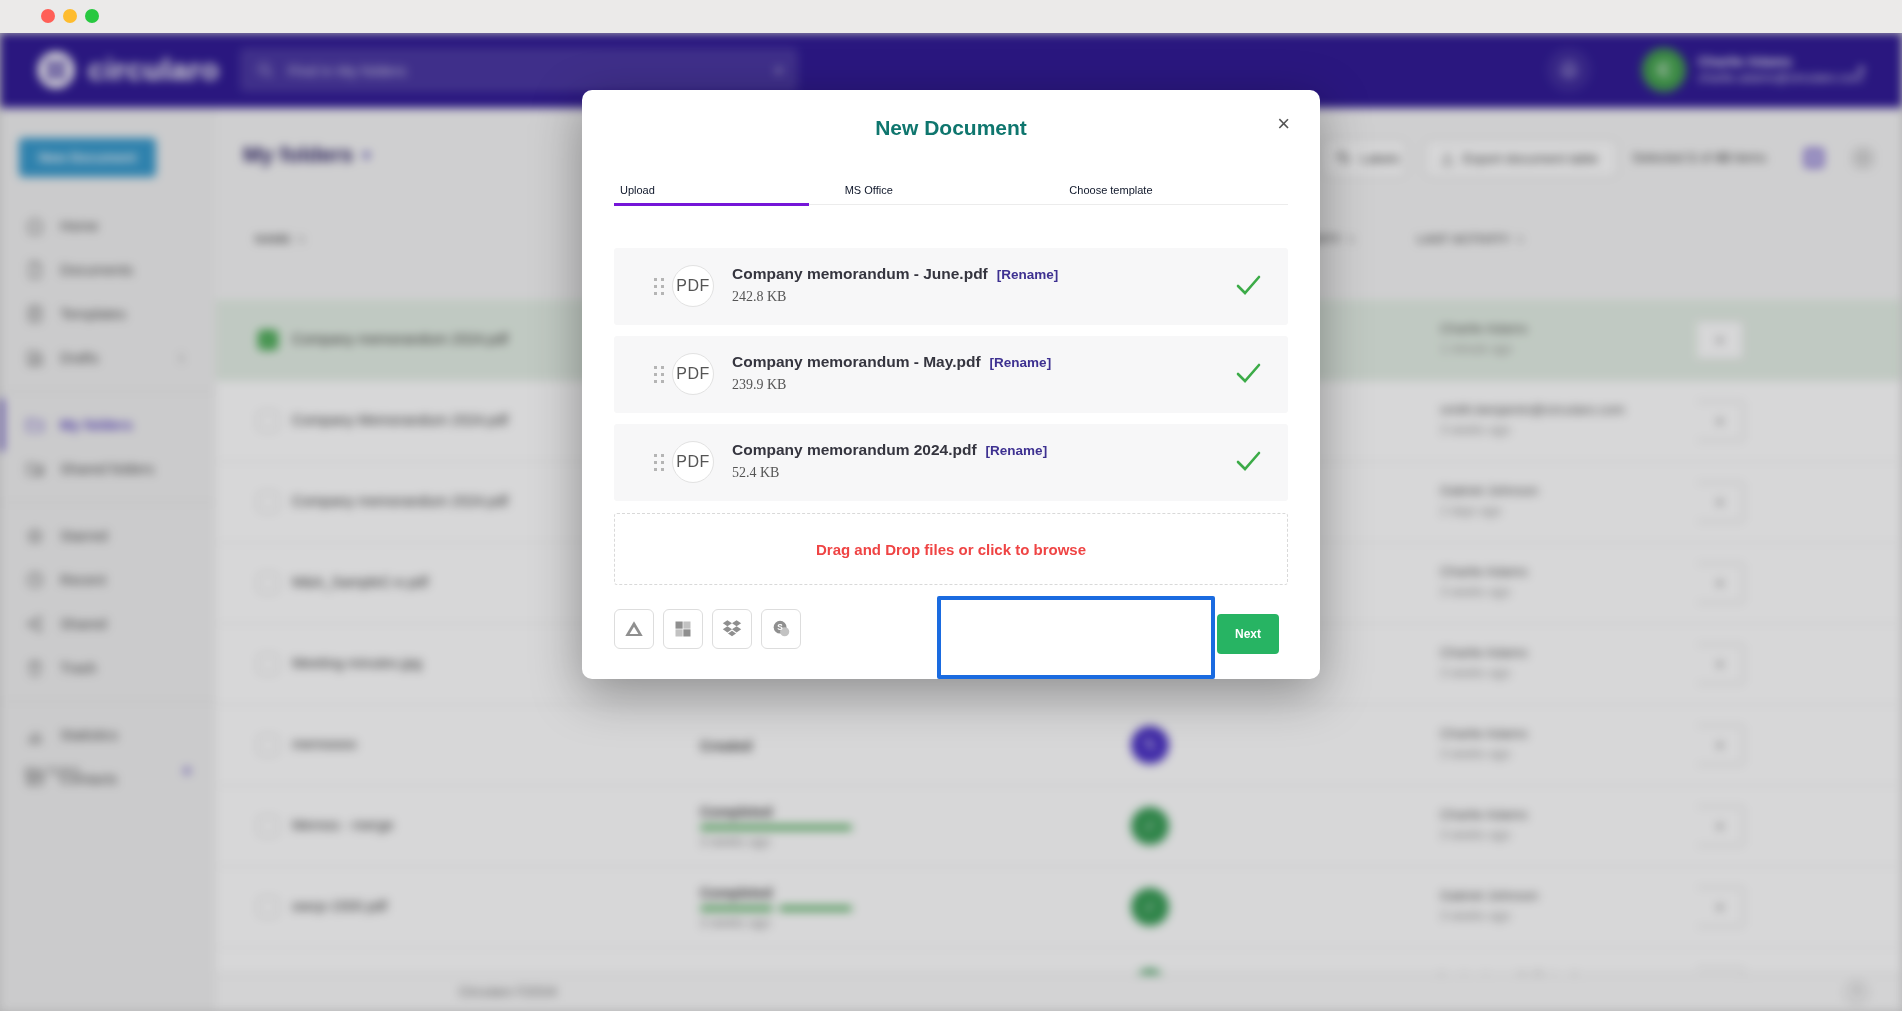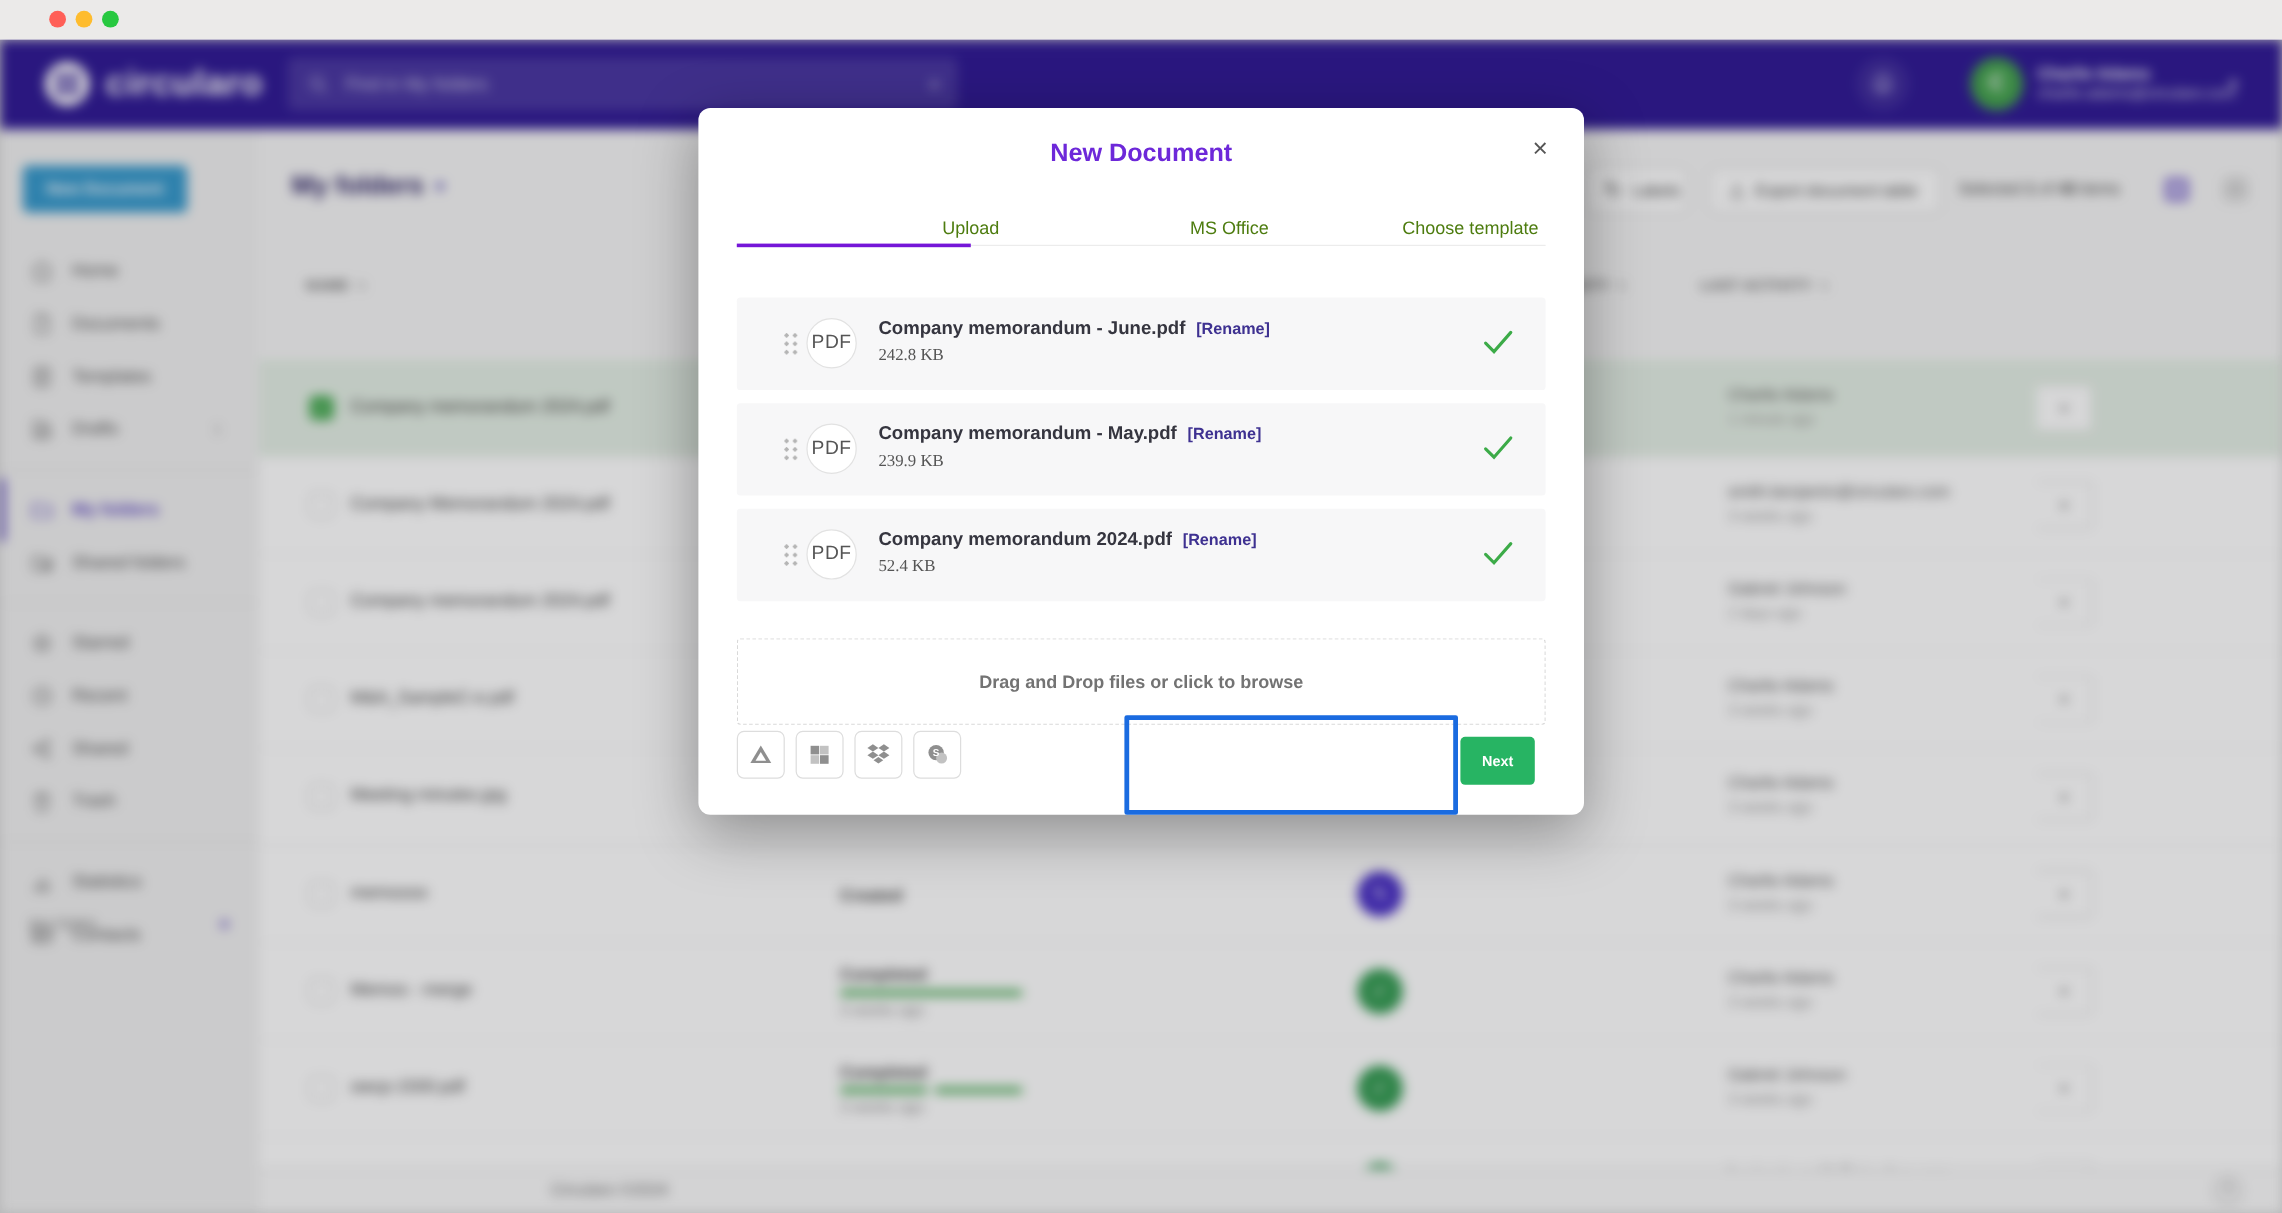--- a/index.html
+++ b/index.html
@@ -98,38 +98,38 @@
   .abtn.caret{width:47px;border-left:none;border-radius:0 4px 4px 0;font-size:11px;color:#555;}
 
   .footer{position:absolute;left:0;right:0;bottom:0;height:36px;background:#fafafa;border-top:1px solid #dcdcdc;}
   .copyright{position:absolute;left:243px;top:9px;font-size:13.5px;color:#6a6a6a;}
   .help{position:absolute;right:34px;top:6px;width:23px;height:23px;border:1.5px solid #9a9a9a;border-radius:50%;
         box-sizing:border-box;color:#8a8a8a;font-size:13px;font-weight:700;display:flex;align-items:center;justify-content:center;}
 
   
   .modal{position:absolute;left:582px;top:90px;width:738px;height:589px;background:#fff;border-radius:10px;
          box-shadow:0 14px 50px rgba(0,0,0,.35);z-index:3;}
-  .m-title{position:absolute;top:26px;left:0;right:0;text-align:center;font-size:21px;font-weight:800;color:#6d28d9;}
+  .m-title{position:absolute;top:26px;left:0;right:0;text-align:center;font-size:21px;font-weight:800;color:#0f766e;}
   .m-close{position:absolute;right:24px;top:20px;font-size:22px;color:#555;background:none;border:none;font-family:inherit;}
   .m-tabs{position:absolute;top:80px;left:32px;right:32px;height:34px;display:flex;border-bottom:1px solid #ececec;}
-  .m-tab{flex:1;text-align:right;font-size:15px;color:#4d7c0f;padding-top:7px;position:relative;background:none;border:none;font-family:inherit;}
+  .m-tab{flex:1;text-align:left;font-size:11px;color:#0f172a;padding-top:7px;position:relative;background:none;border:none;font-family:inherit;}
   .m-tab.active::after{content:"";position:absolute;left:0;right:30px;bottom:-2px;height:3px;background:#7516d8;}
   .m-files{position:absolute;top:158px;left:32px;right:32px;}
   .m-file{position:relative;height:77px;background:#f7f7f8;border-radius:3px;margin-bottom:11px;}
   .m-handle{position:absolute;left:38px;top:28px;width:13px;height:21px;
      background-image:radial-gradient(circle,#b5b5b5 1.6px,transparent 1.8px);background-size:7px 7px;}
   .m-pdf{position:absolute;left:58px;top:17px;width:42px;height:42px;border-radius:50%;background:#fff;
          border:1px solid #e2e2e2;box-sizing:border-box;display:flex;align-items:center;justify-content:center;
          font-size:16px;color:#555;letter-spacing:.5px;}
   .m-fname{position:absolute;left:118px;top:17px;font-size:15.5px;font-weight:700;color:#35353f;}
   .m-rename{font-size:13.5px;font-weight:700;color:#3e3191;margin-left:9px;}
   .m-fsize{position:absolute;left:118px;top:41px;font-size:14px;color:#555;font-family:Liberation Serif, serif;}
   .m-check{position:absolute;right:26px;top:26px;}
-  .m-drop{position:absolute;top:442px;left:32px;right:32px;height:70px;border:1.5px dashed #d9d9d9;border-radius:3px;
-          display:flex;align-items:center;justify-content:center;font-size:15px;font-weight:700;color:#737373;}
+  .m-drop{position:absolute;top:423px;left:32px;right:32px;height:70px;border:1.5px dashed #d9d9d9;border-radius:3px;
+          display:flex;align-items:center;justify-content:center;font-size:15px;font-weight:700;color:#ef4444;}
   .m-provs{position:absolute;left:32px;top:519px;display:flex;gap:9px;}
   .prov{width:40px;height:40px;border:1px solid #ddd;border-radius:6px;background:#fff;
         display:flex;align-items:center;justify-content:center;}
   .m-merge{position:absolute;right:120px;top:524px;height:40px;display:flex;align-items:center;gap:13px;}
   .m-merge .lbl{font-size:14.5px;color:#3c3c3c;}
   .toggle{position:relative;width:38px;height:23px;border-radius:12px;background:#27b463;}
   .toggle .tick{position:absolute;left:6px;top:3px;color:#fff;font-size:11px;font-weight:700;}
   .toggle .knob{position:absolute;right:2px;top:2px;width:19px;height:19px;border-radius:50%;background:#fff;}
   .m-next{position:absolute;right:41px;top:524px;width:62px;height:40px;background:#27b463;border:none;border-radius:4px;
           color:#fff;font-size:12px;font-weight:700;font-family:inherit;}

